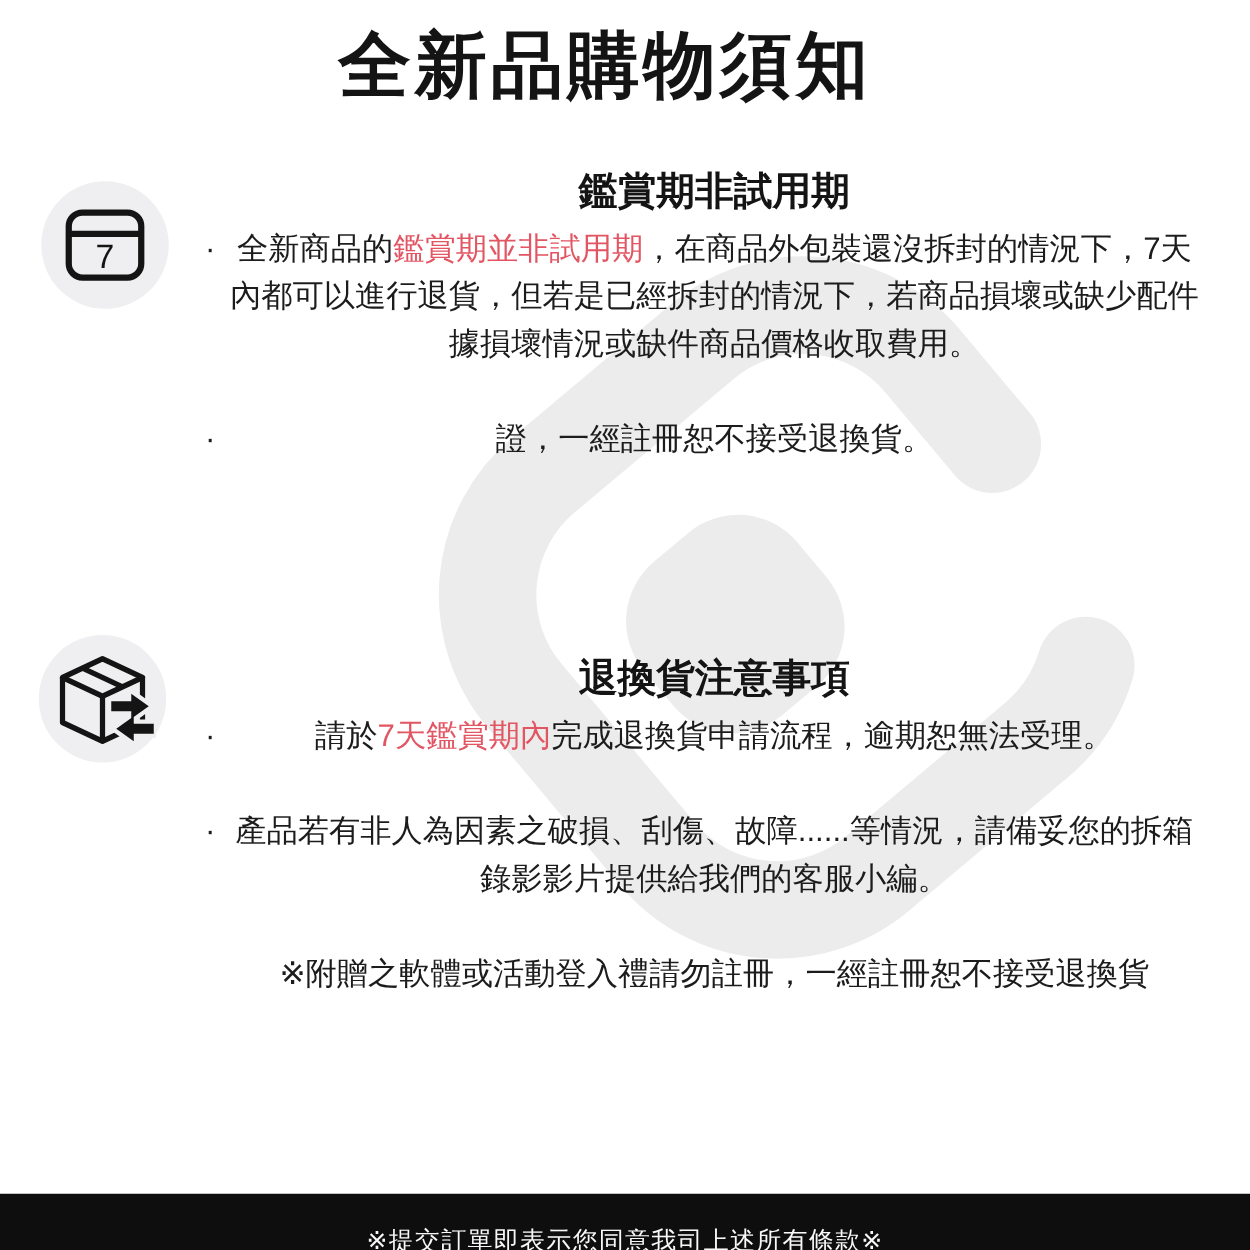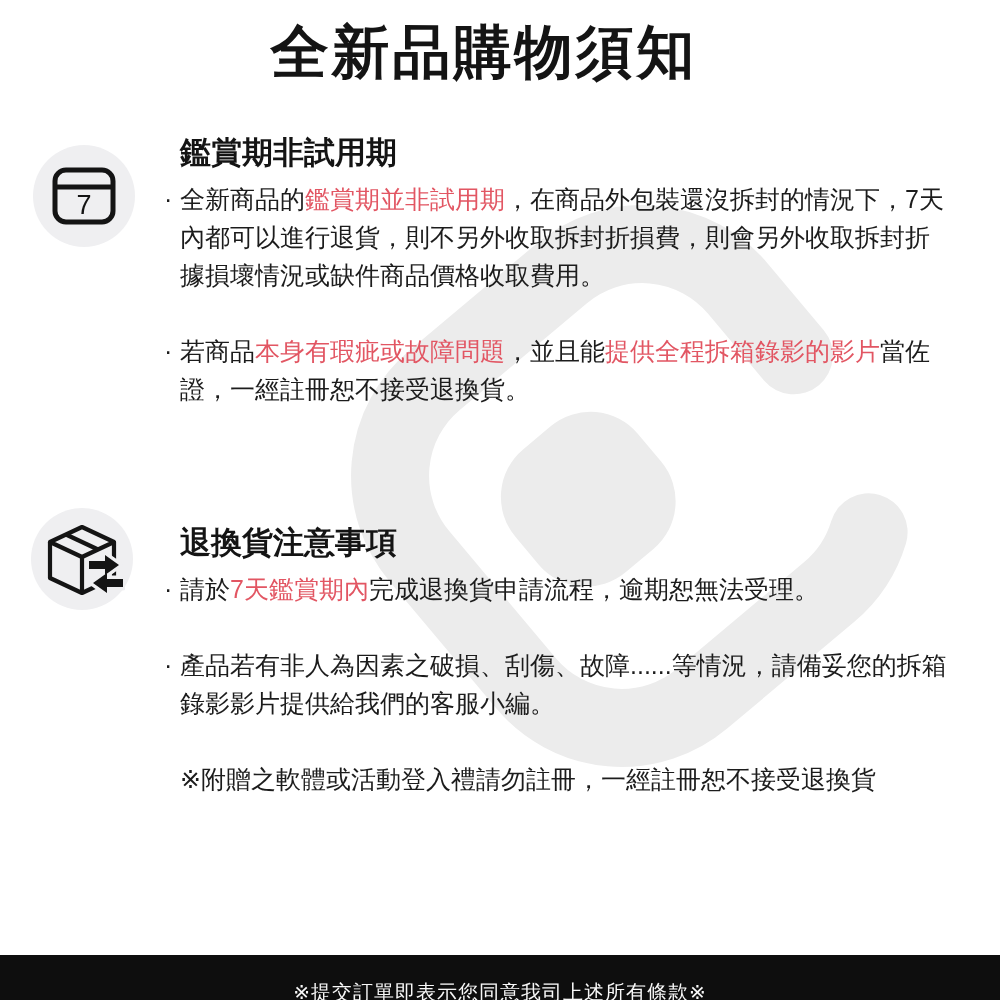--- a/index.html
+++ b/index.html
@@ -14,21 +14,21 @@
   .title{
     position:absolute;left:0;top:14px;width:968px;text-align:center;
     font-size:58px;font-weight:bold;letter-spacing:3px;color:#141414;
   }
   .icon-circle{
     position:absolute;width:102px;height:102px;border-radius:50%;
     background:#efeff1;display:flex;align-items:center;justify-content:center;
   }
   #icon1{left:33px;top:145px;}
   #icon2{left:31px;top:508px;}
-  .section{position:absolute;width:800px;}
+  .section{position:absolute;width:800px;text-align:center;}
   #section1{left:163px;top:132px;}
   #section2{left:163px;top:498px;margin-top:24px;}
   .sec-heading{
     font-size:31px;font-weight:bold;line-height:42px;color:#141414;
     padding-left:17px;margin:0 0 6px 0;
   }
   .para{position:relative;padding-left:17px;margin:0 0 38px 0;}
   .para .bullet{
     position:absolute;left:1px;top:0;line-height:38px;font-size:25px;color:#1c1c1c;
   }
@@ -83,26 +83,25 @@
         </g>
       </svg>
     </div>
 
     <div class="section" id="section1">
       <div class="sec-heading">鑑賞期非試用期</div>
       <div>
           <div class="para">
             <span class="bullet">·</span>
             <div class="line"><span>全新商品的</span><span class="red">鑑賞期並非試用期</span><span>，在商品外包裝還沒拆封的情況下，7天</span></div>
-            <div class="line"><span>內都可以進行退貨，則不另外收取拆封折損費，則會另外收取拆封折</span></div>
+            <div class="line"><span>內都可以進行退貨，但若是已經拆封的情況下，若商品損壞或缺少配件</span></div>
             <div class="line"><span>據損壞情況或缺件商品價格收取費用。</span></div>
           </div>
           <div class="para">
             <span class="bullet">·</span>
-            <div class="line"><span>若商品</span><span class="red">本身有瑕疵或故障問題</span><span>，並且能</span><span class="red">提供全程拆箱錄影的影片</span><span>當佐</span></div>
             <div class="line"><span>證，一經註冊恕不接受退換貨。</span></div>
           </div>
         </div>
     </div>
 
     <div class="section" id="section2">
       <div class="sec-heading">退換貨注意事項</div>
       <div>
           <div class="para">
             <span class="bullet">·</span>

